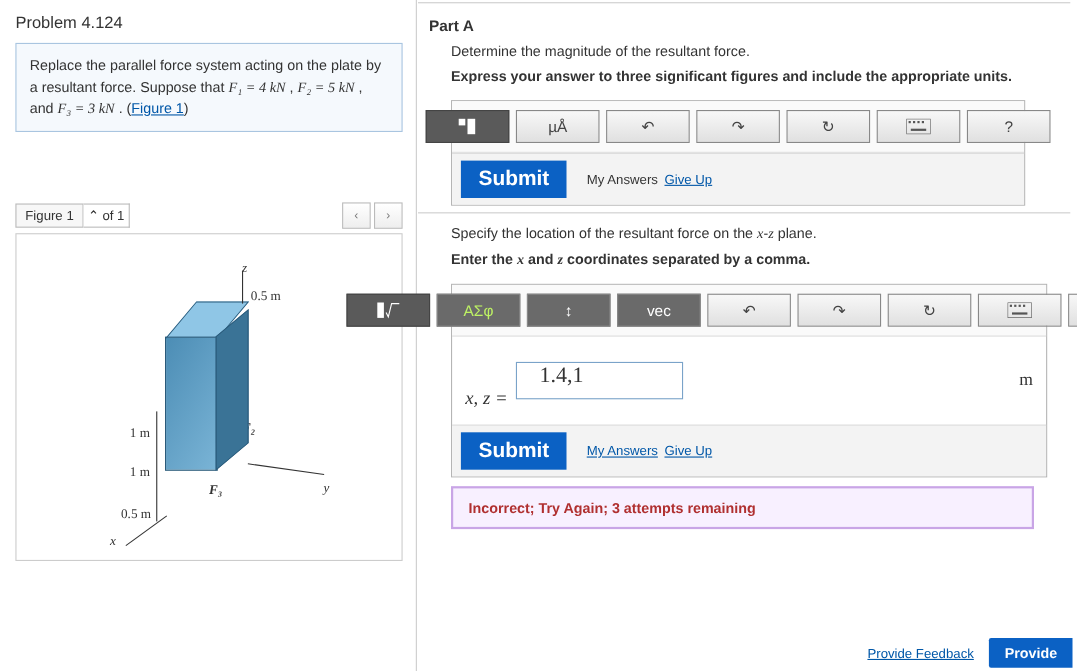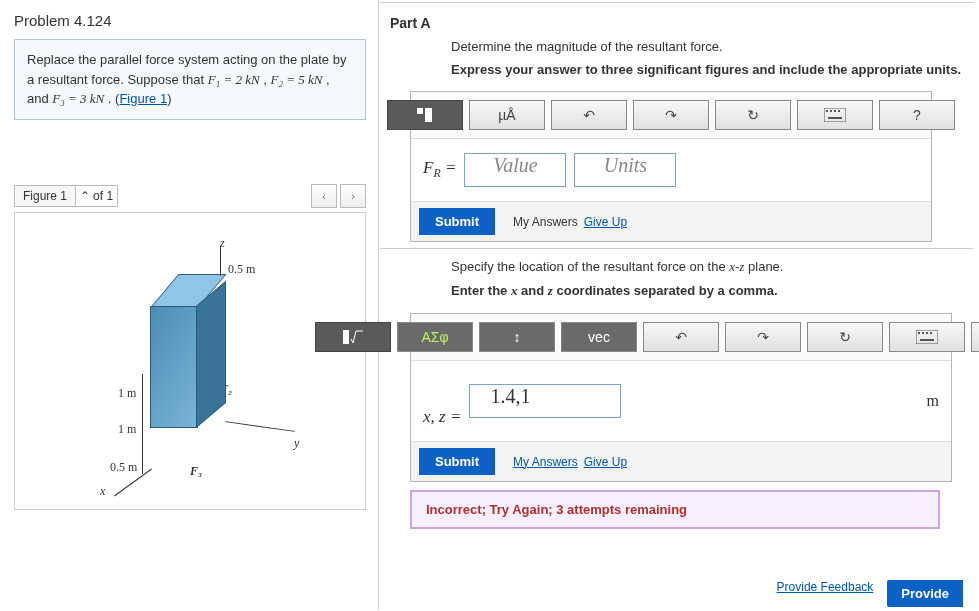--- a/index.html
+++ b/index.html
@@ -12,38 +12,38 @@
   .fake-i { font-style:italic; font-family:'Times New Roman', serif; }
   .figlink { color:#0057a8; text-decoration:underline; cursor:pointer; }
   .fig-nav { display:flex; align-items:center; margin:64px 4px 0 4px; }
   .fig-tab { border:1px solid #bbb; background:#f7f7f7; padding:3px 8px; font-size:12px; }
   .fig-sel { border:1px solid #bbb; border-left:none; background:#fff; padding:3px 4px; font-size:12px; display:flex; align-items:center; gap:3px; }
   .spacer { flex:1; }
   .nav-btn { border:1px solid #bbb; background:linear-gradient(#fff,#eee); width:24px; height:22px; display:flex; align-items:center; justify-content:center; color:#777; font-size:11px; margin-left:3px; }
   .fig-box { border:1px solid #ccc; margin:4px 4px 0 4px; height:296px; background:#fff; display:flex; align-items:center; justify-content:center; position:relative; }
   .hr { border-top:1px solid #ccc; margin:6px 0 6px 0; }
   .part-title { font-weight:bold; padding:6px 0 4px 10px; font-size:14px; }
-  .instr { padding:4px 0 4px 30px;margin-left:41px; }
+  .instr { padding:4px 0 4px 30px; }
   .bold { font-weight:bold; }
   .ans-box { border:1px solid #b5b5b5; margin:10px 0 6px 30px; width:520px; background:#fff; }
   .ans-box.wide { width:540px; }
   .tool-row { display:flex; align-items:center; justify-content:center; gap:6px; height:46px; border-bottom:1px solid #ddd; background:#fafafa; }
   .tbtn { border:1px solid #888; background:linear-gradient(#f8f8f8,#e0e0e0); height:28px; min-width:32px; display:flex; align-items:center; justify-content:center; font-size:14px; color:#444; padding:0 21px; }
   .tbtn.dark { background:#5a5a5a; color:#fff; border-color:#444; }
   .input-row { display:flex; align-items:center; padding:14px 12px; gap:8px; }
   .fr-label { font-family:'Times New Roman', serif; font-size:17px; font-style:italic; }
   .val-input { border:1px solid #7aa3c9; width:100px; height:32px; font-family:'Times New Roman', serif; font-size:20px; font-style:italic; color:#888; text-align:center; background:#fff; }
   .val-input.filled { color:#333; font-style:normal; text-align:left; padding-left:20px; width:130px; }
   .unit-m { font-family:'Times New Roman', serif; font-size:16px; margin-left:auto; }
   .sub-row { display:flex; align-items:center; gap:18px; background:#f3f3f3; padding:6px 8px; border-top:1px solid #ddd; }
-  .submit-btn { background:#0b61c4; color:#fff; border:none; padding:6px 16px; font-weight:bold; font-size:13px; }
+  .submit-btn { background:#0b61c4; color:#fff; border:none; padding:6px 16px; font-weight:bold; font-size:19px; }
   .link { color:#0057a8; text-decoration:underline; cursor:pointer; font-size:12px; }
   .dark-txt { color:#333; font-size:12px; }
   .feedback { border:2px solid #c9a5e6; background:#f8f0ff; color:#b03030; font-weight:bold; padding:10px 14px; margin:8px 0 0 30px; width:498px; }
-  .bottom-row { display:flex; gap:14px; position:absolute; bottom:4px; right:16px; }
+  .bottom-row { display:flex; align-items:center; gap:14px; position:absolute; bottom:4px; right:4px; }
   .cont-btn { background:#0b61c4; color:#fff; border:none; padding:6px 14px; font-weight:bold; font-size:13px; border-radius:2px 0 0 2px; }
   sub { font-size:0.7em; }
   
   .drawing { position:relative; width:240px; height:270px; font-family:'Times New Roman', serif; font-size:12px; }
   .plate-front { position:absolute; left:80px; top:80px; width:46px; height:120px; background:linear-gradient(120deg,#4c8db5,#7ab4d6); border:1px solid #2a5a7a; }
   .plate-top { position:absolute; left:80px; top:48px; width:46px; height:32px; background:#8fc6e6; border:1px solid #2a5a7a; transform:skewX(-40deg); transform-origin:bottom left; }
   .plate-side { position:absolute; left:126px; top:80px; width:28px; height:120px; background:#3a7396; border:1px solid #2a5a7a; transform:skewY(-40deg); transform-origin:top left; }
   .axis { position:absolute; background:#333; }
   .lbl { position:absolute; font-style:italic; }
   .glyph { font-family:inherit; }
@@ -52,21 +52,21 @@
 </head>
 <body>
 
 <div class="page">
   <div class="divider"></div>
 
   <div class="left">
     <div class="prob-title">Problem 4.124</div>
     <div class="prob-box">
       <span>Replace the parallel force system acting on the plate by a resultant force. Suppose that </span>
-      <span class="fake-i">F₁ = 2 kN</span> ,
+      <span class="fake-i">F₁ = 4 kN</span> ,
       <span class="fake-i">F₂ = 5 kN</span> , and
       <span class="fake-i">F₃ = 3 kN</span> . (<span class="figlink">Figure 1</span>)
     </div>
 
     <div class="fig-nav">
       <div class="fig-tab">Figure 1</div>
       <div class="fig-sel">
         <span class="glyph">⌃</span>
         <span>of 1</span>
       </div>
@@ -87,21 +87,21 @@
         <div class="lbl" style="left:30px; top:258px;">x</div>
 
         <div class="lbl" style="left:158px; top:36px; font-style:normal;">0.5 m</div>
         <div class="lbl" style="left:110px; top:60px; font-style:normal;">1 m</div>
         <div class="lbl" style="left:48px; top:160px; font-style:normal;">1 m</div>
         <div class="lbl" style="left:48px; top:196px; font-style:normal;">1 m</div>
         <div class="lbl" style="left:40px; top:234px; font-style:normal;">0.5 m</div>
 
         <div class="lbl" style="left:108px; top:138px; font-weight:bold;">F₁</div>
         <div class="lbl" style="left:150px; top:156px; font-weight:bold;">F₂</div>
-        <div class="lbl" style="left:120px; top:212px; font-weight:bold;margin-top:26px;">F₃</div>
+        <div class="lbl" style="left:120px; top:212px; font-weight:bold;">F₃</div>
 
         <div class="plate-top"></div>
         <div class="plate-front"></div>
         <div class="plate-side"></div>
 
         <div class="axis" style="left:150px; top:20px; width:1px; height:30px;"></div>
         <div class="axis" style="left:155px; top:200px; width:70px; height:1px; transform:rotate(8deg);"></div>
         <div class="axis" style="left:40px; top:256px; width:46px; height:1px; transform:rotate(-36deg);"></div>
         <div class="axis" style="left:72px; top:148px; width:1px; height:100px;"></div>
       </div>
@@ -141,25 +141,20 @@
               <rect x="6" y="2" width="2" height="2" fill="#555"></rect>
               <rect x="10" y="2" width="2" height="2" fill="#555"></rect>
               <rect x="14" y="2" width="2" height="2" fill="#555"></rect>
               <rect x="4" y="9" width="14" height="2" fill="#555"></rect>
             </svg>
           </div>
         <div class="tbtn">
             <span>?</span>
           </div>
       </div>
-      <div class="input-row">
-        <span class="fr-label"><span>F</span><sub>R</sub> <span>=</span></span>
-        <div class="val-input">Value</div>
-        <div class="val-input">Units</div>
-      </div>
       <div class="sub-row">
         <button class="submit-btn">Submit</button>
         <span class="dark-txt">My Answers</span>
         <span class="link" style="margin-left:-12px;">Give Up</span>
       </div>
     </div>
 
     <div class="hr"></div>
     <div class="instr">Specify the location of the resultant force on the <span class="fake-i">x</span>-<span class="fake-i">z</span> plane.</div>
     <div class="instr bold">Enter the <span class="fake-i">x</span> and <span class="fake-i">z</span> coordinates separated by a comma.</div>

